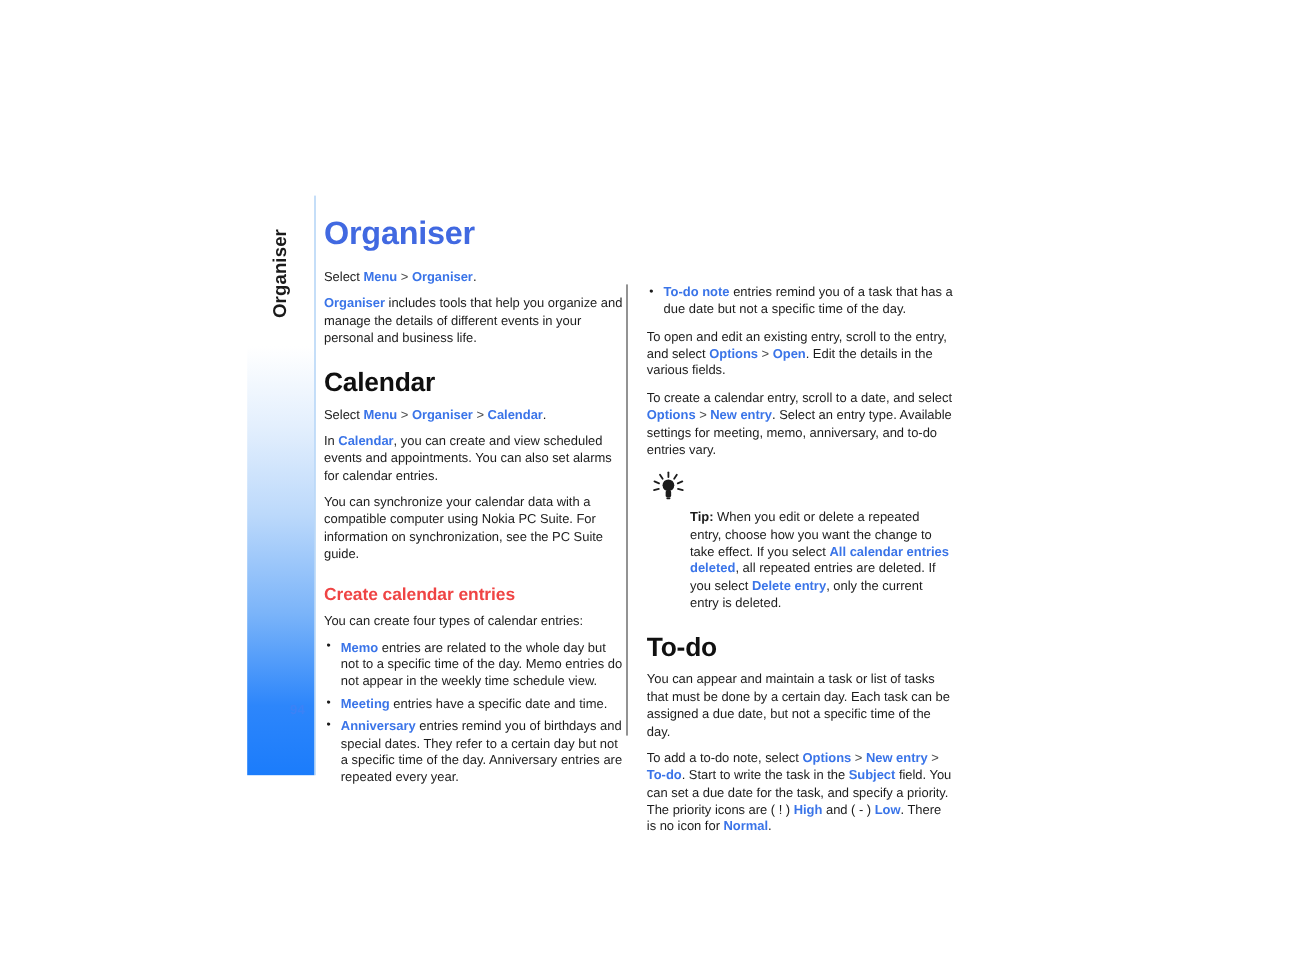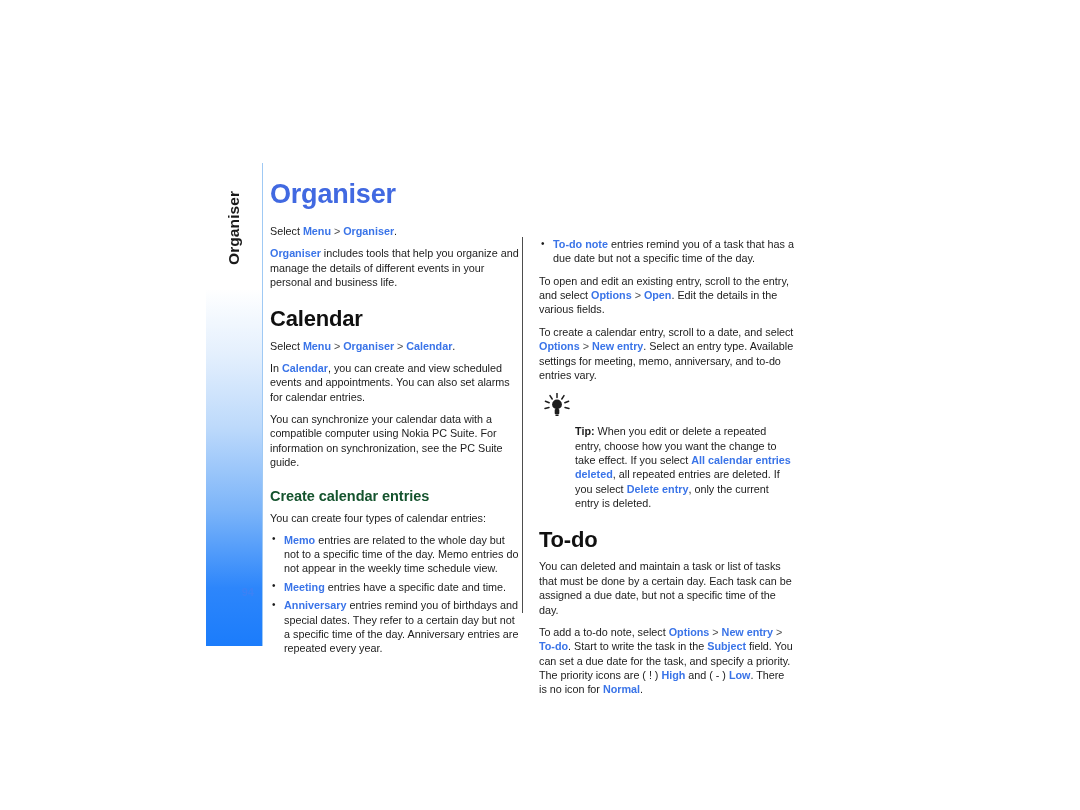--- a/index.html
+++ b/index.html
@@ -109,21 +109,21 @@
     font-size: 22px;
     font-weight: bold;
     color: #101010;
     letter-spacing: -0.2px;
     line-height: 1.05;
   }
   h3.subsection-title {
     margin: 20px 0 6px 0;
     font-size: 14.5px;
     font-weight: bold;
-    color: #14532d;
+    color: #ef4444;
     letter-spacing: -0.05px;
     line-height: 1.1;
   }
   p.body {
     margin: 0 0 8px 0;
     font-size: 10.8px;
     line-height: 1.33;
     color: #1c1c1c;
     letter-spacing: -0.02px;
   }
@@ -242,20 +242,20 @@
           <circle cx="15" cy="11.4" r="4.9" fill="#1c1c1c"></circle>
           <rect x="12.7" y="16.0" width="4.6" height="5.2" rx="1" fill="#1c1c1c"></rect>
           <rect x="13.3" y="21.4" width="3.4" height="1.6" rx="0.7" fill="#1c1c1c"></rect>
         </svg>
       </div>
       <div class="tip-body"><span class="tip-label">Tip:</span><span> When you edit or delete a repeated entry, choose how you want the change to take effect. If you select </span><span class="ui">All calendar entries deleted</span><span>, all repeated entries are deleted. If you select </span><span class="ui">Delete entry</span><span>, only the current entry is deleted.</span></div>
     </div>
 
     <h2 class="section-title">To-do</h2>
 
-    <p class="body">You can deleted and maintain a task or list of tasks that must be done by a certain day. Each task can be assigned a due date, but not a specific time of the day.</p>
+    <p class="body">You can appear and maintain a task or list of tasks that must be done by a certain day. Each task can be assigned a due date, but not a specific time of the day.</p>
 
 
     <p class="body"><span>To add a to-do note, select </span><span class="ui">Options</span><span class="sep"> &gt; </span><span class="ui">New entry</span><span class="sep"> &gt; </span><span class="ui">To-do</span><span>. Start to write the task in the </span><span class="ui">Subject</span><span> field. You can set a due date for the task, and specify a priority. The priority icons are ( ! ) </span><span class="ui">High</span><span> and ( - ) </span><span class="ui">Low</span><span>. There is no icon for </span><span class="ui">Normal</span><span>.</span></p>
 
   </div>
 
 </div>
 
 </body></html>

